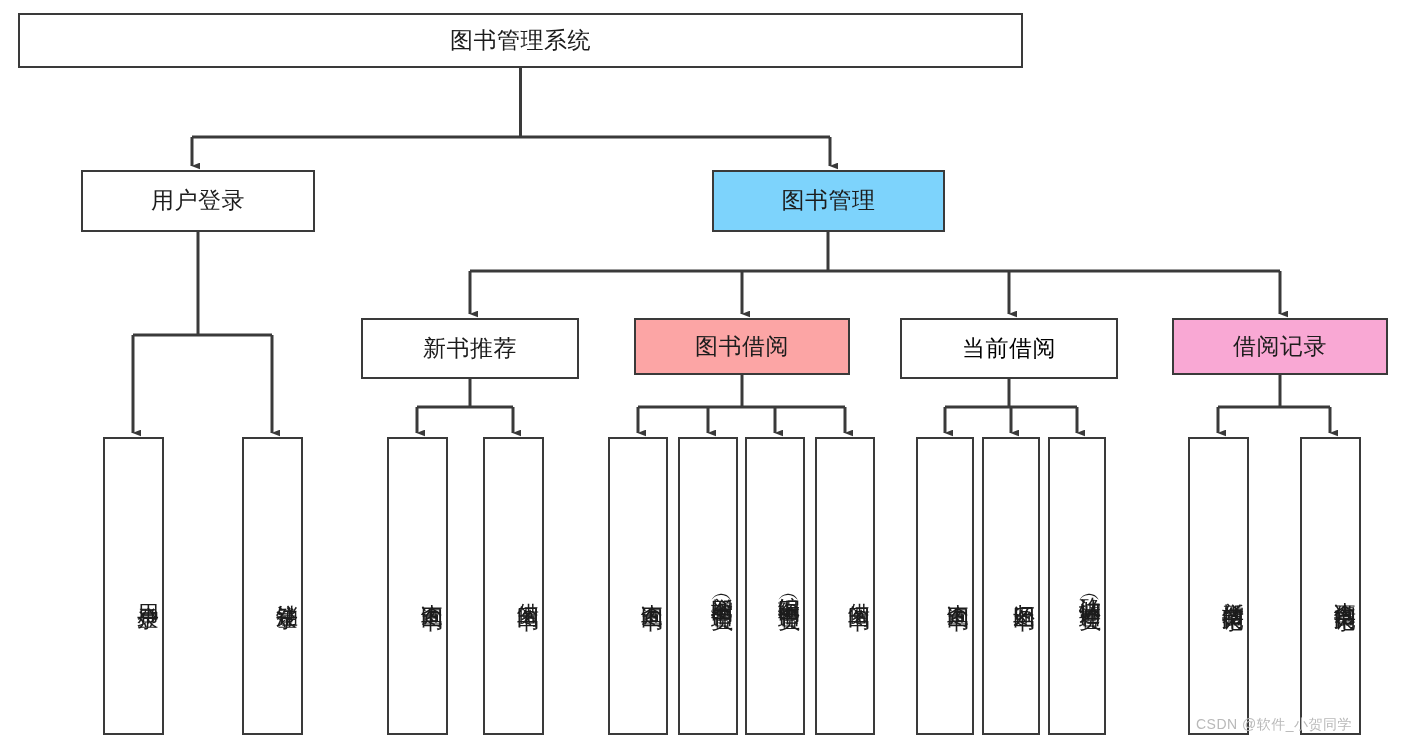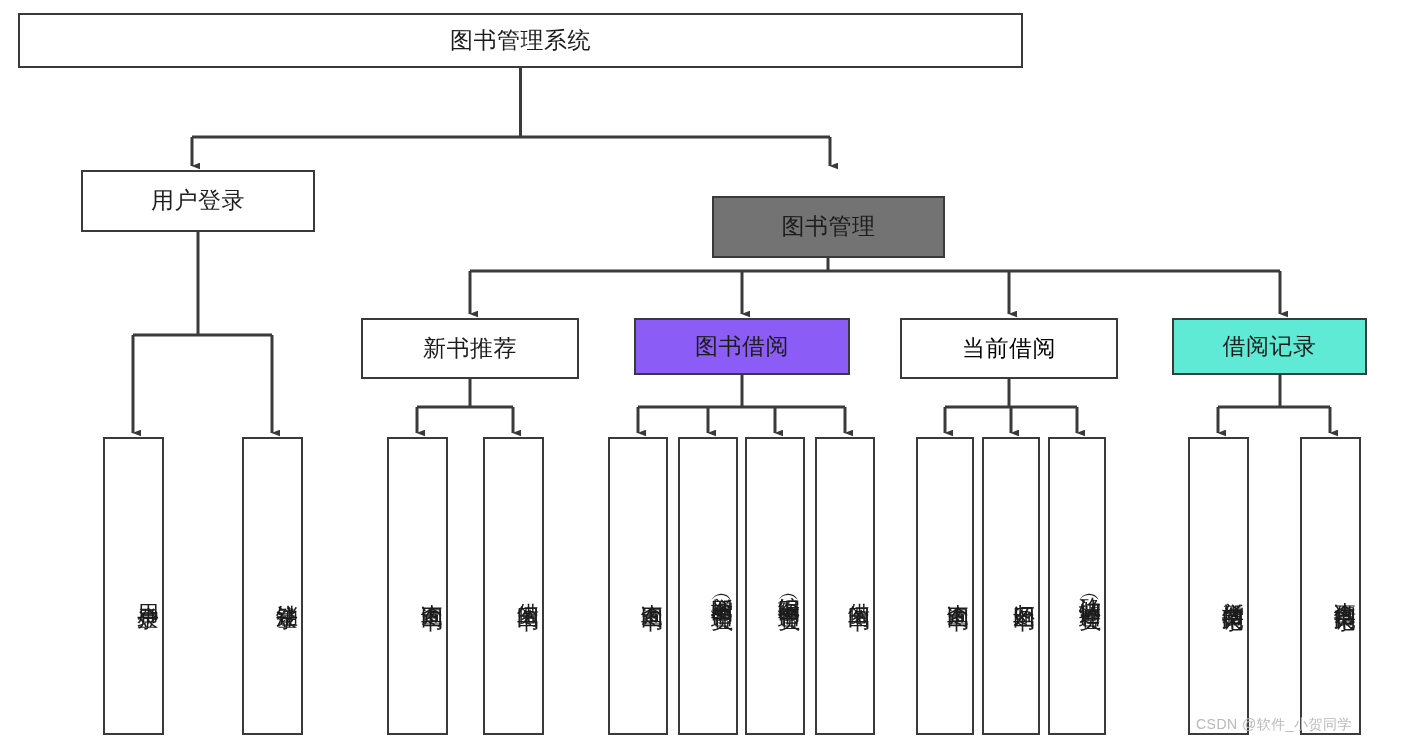--- a/index.html
+++ b/index.html
@@ -117,26 +117,26 @@
       <path d="M1280,375 L1280,407"></path>
       <path d="M1218,407 L1330,407"></path>
       <path d="M1218,407 L1218,433" marker-end="url(#arrowhead)"></path>
       <path d="M1330,407 L1330,433" marker-end="url(#arrowhead)"></path>
     </g>
   </svg>
 
   <div class="node node-h" style="left: 18px; top: 13px; width: 1005px; height: 55px; border-color: rgb(58, 58, 58); background: rgb(255, 255, 255); color: rgb(28, 28, 28);">图书管理系统</div>
 
   <div class="node node-h" style="left: 81px; top: 170px; width: 234px; height: 62px; border-color: rgb(58, 58, 58); background: rgb(255, 255, 255); color: rgb(28, 28, 28);">用户登录</div>
-  <div class="node node-h" style="left: 712px; top: 170px; width: 233px; height: 62px; border-color: rgb(58, 58, 58); background: #737373; color: rgb(28, 28, 28); margin-top: 26px;">图书管理</div>
+  <div class="node node-h" style="left: 712px; top: 170px; width: 233px; height: 62px; border-color: rgb(58, 58, 58); background: #7dd3fc; color: rgb(28, 28, 28);">图书管理</div>
 
   <div class="node node-h" style="left: 361px; top: 318px; width: 218px; height: 61px; border-color: rgb(58, 58, 58); background: rgb(255, 255, 255); color: rgb(28, 28, 28);">新书推荐</div>
-  <div class="node node-h" style="left: 634px; top: 318px; width: 216px; height: 57px; border-color: rgb(58, 58, 58); background: #8b5cf6; color: rgb(28, 28, 28); text-align: center;">图书借阅</div>
+  <div class="node node-h" style="left: 634px; top: 318px; width: 216px; height: 57px; border-color: rgb(58, 58, 58); background: #fca5a5; color: rgb(28, 28, 28); text-align: center;">图书借阅</div>
   <div class="node node-h" style="left: 900px; top: 318px; width: 218px; height: 61px; border-color: rgb(58, 58, 58); background: rgb(255, 255, 255); color: #000000;">当前借阅</div>
-  <div class="node node-h" style="left: 1172px; top: 318px; width: 195px; height: 57px; border-color: rgb(58, 58, 58); background: #5eead4; color: rgb(28, 28, 28);">借阅记录</div>
+  <div class="node node-h" style="left: 1172px; top: 318px; width: 216px; height: 57px; border-color: rgb(58, 58, 58); background: #f9a8d4; color: rgb(28, 28, 28);">借阅记录</div>
 
   <div class="node node-v" style="left: 103px; top: 437px; width: 61px; height: 298px; border-color: rgb(58, 58, 58); background: rgb(255, 255, 255); color: rgb(28, 28, 28);">用户登录</div>
   <div class="node node-v" style="left: 242px; top: 437px; width: 61px; height: 298px; border-color: rgb(58, 58, 58); background: rgb(255, 255, 255); color: rgb(28, 28, 28);">注销登录</div>
   <div class="node node-v" style="left: 387px; top: 437px; width: 61px; height: 298px; border-color: rgb(58, 58, 58); background: rgb(255, 255, 255); color: rgb(28, 28, 28);">查询图书</div>
   <div class="node node-v" style="left: 483px; top: 437px; width: 61px; height: 298px; border-color: rgb(58, 58, 58); background: rgb(255, 255, 255); color: rgb(28, 28, 28);">借阅图书</div>
   <div class="node node-v" style="left: 608px; top: 437px; width: 60px; height: 298px; border-color: rgb(58, 58, 58); background: rgb(255, 255, 255); color: rgb(28, 28, 28);">查询图书</div>
   <div class="node node-v tall" style="left: 678px; top: 437px; width: 60px; height: 298px; border-color: rgb(58, 58, 58); background: rgb(255, 255, 255); color: rgb(28, 28, 28);">新增图书（管理员）</div>
   <div class="node node-v tall" style="left: 745px; top: 437px; width: 60px; height: 298px; border-color: rgb(58, 58, 58); background: rgb(255, 255, 255); color: rgb(28, 28, 28);">编辑图书（管理员）</div>
   <div class="node node-v" style="left: 815px; top: 437px; width: 60px; height: 298px; border-color: rgb(58, 58, 58); background: rgb(255, 255, 255); color: rgb(28, 28, 28);">借阅图书</div>
   <div class="node node-v" style="left: 916px; top: 437px; width: 58px; height: 298px; border-color: rgb(58, 58, 58); background: rgb(255, 255, 255); color: rgb(28, 28, 28);">查询图书</div>

